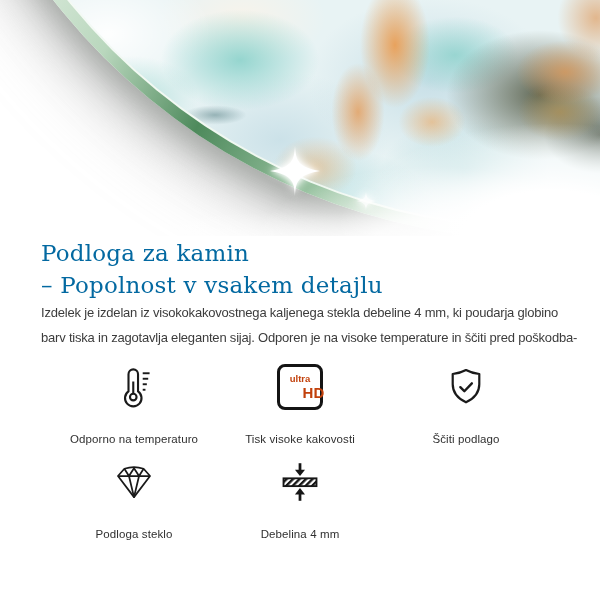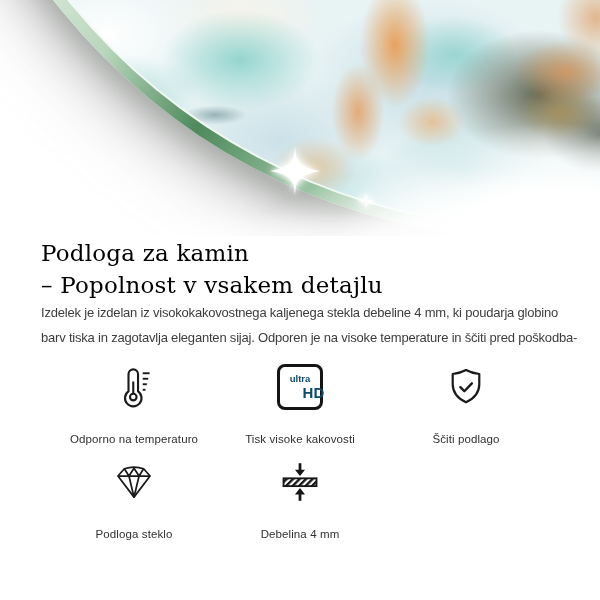--- a/index.html
+++ b/index.html
@@ -45,35 +45,35 @@
          radial-gradient(300px 160px at 92% 101%, #ffffff 30%, rgba(255,255,255,0) 72%),
          radial-gradient(260px 120px at 72% 106%, rgba(255,255,255,.85) 25%, rgba(255,255,255,0) 70%),
          linear-gradient(to bottom, rgba(255,255,255,0) 90%, rgba(255,255,255,.45) 100%);}
   .glint{position:absolute;filter:drop-shadow(0 0 5px rgba(255,255,255,.95)) drop-shadow(0 0 2px rgba(255,255,255,.9));}
   .glint.main{left:269px;top:145px;}
   .glint.small{left:356px;top:191px;opacity:.85;}
 
   
   .content{padding:0 41px;}
   h1{margin:2px 0 0;font-weight:400;font-size:23px;line-height:31.5px;
-     font-family:"DejaVu Serif","Liberation Serif",serif;color:#000000;letter-spacing:.2px;}
+     font-family:"DejaVu Serif","Liberation Serif",serif;color:#0369a1;letter-spacing:.2px;}
   h1 span{display:block;}
   .body{margin-top:0;}
   .body-line{white-space:nowrap;font-size:13px;line-height:24.5px;
      letter-spacing:-.2px;color:#3c3c3c;}
 
   
   .features{display:grid;grid-template-columns:repeat(3,1fr);
      row-gap:13px;padding:0 10px;margin-top:13px;}
   .feature{display:flex;flex-direction:column;align-items:center;}
   .ficon{height:48px;display:flex;align-items:center;justify-content:center;}
   .flabel{margin-top:22px;font-size:11.5px;color:#303030;letter-spacing:.1px;}
   .uhd{width:40px;height:40px;border:3px solid #141414;border-radius:8px;
      display:flex;flex-direction:column;align-items:center;justify-content:center;
-     line-height:1;color:#0c4a6e;}
+     line-height:1;color:#c2410c;}
   .uhd .t{font-size:9.5px;font-weight:700;margin-bottom:1px;}
   .uhd .b{font-size:15px;font-weight:700;letter-spacing:.3px;padding-left:27px;}
 </style>
 </head>
 <body>
 
 <div class="page">
 
   <div class="hero">
     <div class="rim"></div>

